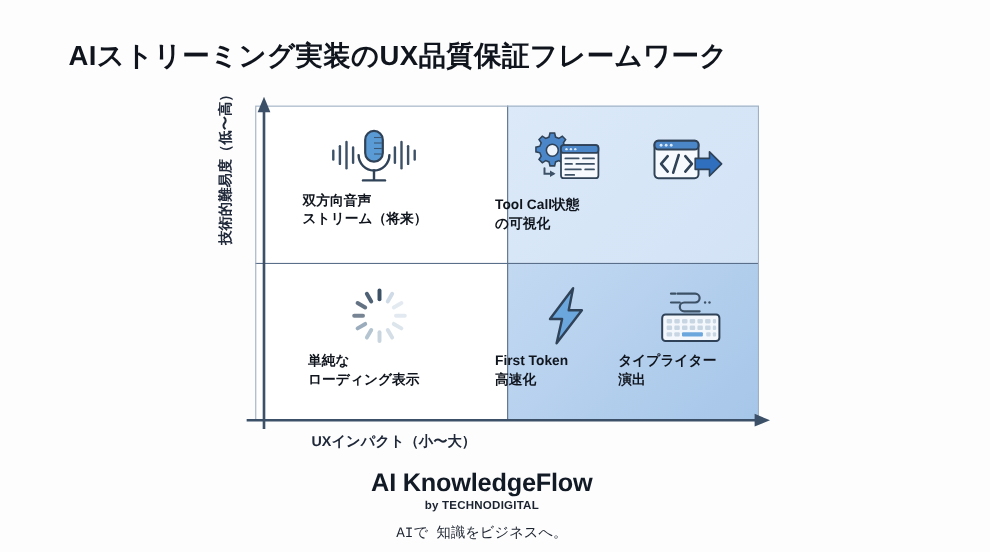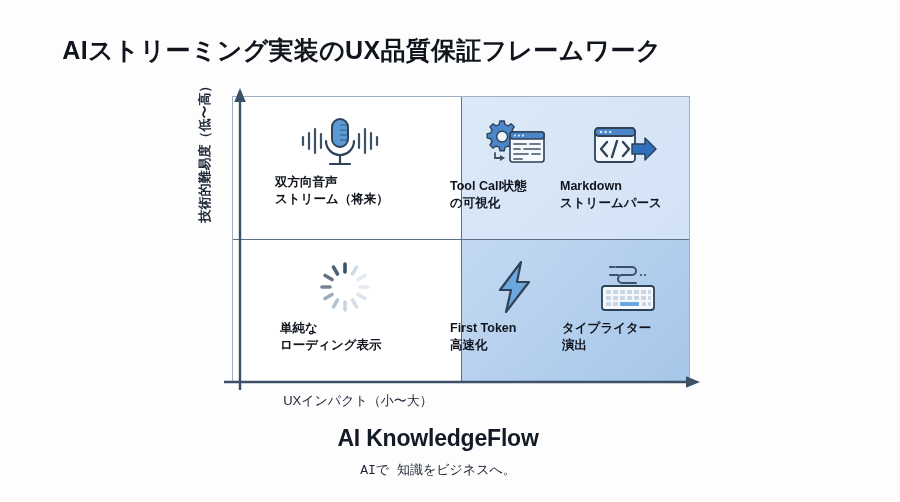--- a/index.html
+++ b/index.html
@@ -103,21 +103,21 @@
     white-space: nowrap;
   }
 
   #axis-label-x {
     position: absolute;
     left: 0;
     top: 392px;
     width: 716px;
     text-align: center;
     font-size: 13px;
-    font-weight: 400;
+    font-weight: 700;
     color: #20293a;
     white-space: nowrap;
   }
 
   
   .item {
     position: absolute;
     width: 130px;
     text-align: left;
   }
@@ -277,22 +277,20 @@
       <g fill="none" stroke="#2f4257" stroke-width="2.4" stroke-linecap="round" stroke-linejoin="round">
         <polyline points="17,25 11,32 17,39"></polyline>
         <line x1="27" y1="24" x2="22" y2="40"></line>
         <polyline points="33,25 39,32 33,39"></polyline>
       </g>
       <g fill="#2f6fbd" stroke="#2f4257" stroke-width="1.5" stroke-linejoin="round">
         <path d="M42 27 h13 v-6 l11 11 -11 11 v-6 h-13 z"></path>
       </g>
     </svg>
   </div>
-  <div class="item-label">Markdown
-ストリームパース</div>
 </div>
 
 <div class="item" id="item-loading">
   <div class="item-icon">
     <svg width="56" height="56" viewBox="0 0 56 56">
       <g stroke-linecap="round" stroke-width="3.6">
         <line x1="28" y1="5" x2="28" y2="13" stroke="#3d5166" opacity="1" transform="rotate(0 28 28)"></line>
         <line x1="28" y1="5" x2="28" y2="13" stroke="#3d5166" opacity="0.9" transform="rotate(-30 28 28)"></line>
         <line x1="28" y1="5" x2="28" y2="13" stroke="#3d5166" opacity="0.8" transform="rotate(-60 28 28)"></line>
         <line x1="28" y1="5" x2="28" y2="13" stroke="#3d5166" opacity="0.7" transform="rotate(-90 28 28)"></line>
@@ -356,14 +354,15 @@
       </g>
       <rect x="26" y="43" width="19" height="4" rx="1" fill="#6ba6dd"></rect>
     </svg>
   </div>
   <div class="item-label">タイプライター
 演出</div>
 </div>
 
 <div id="footer">
   <div id="brand-name">AI KnowledgeFlow</div>
+  <div id="brand-by">by TECHNODIGITAL</div>
   <div id="brand-tagline">AIで 知識をビジネスへ。</div>
 </div>
 
 </body></html>

